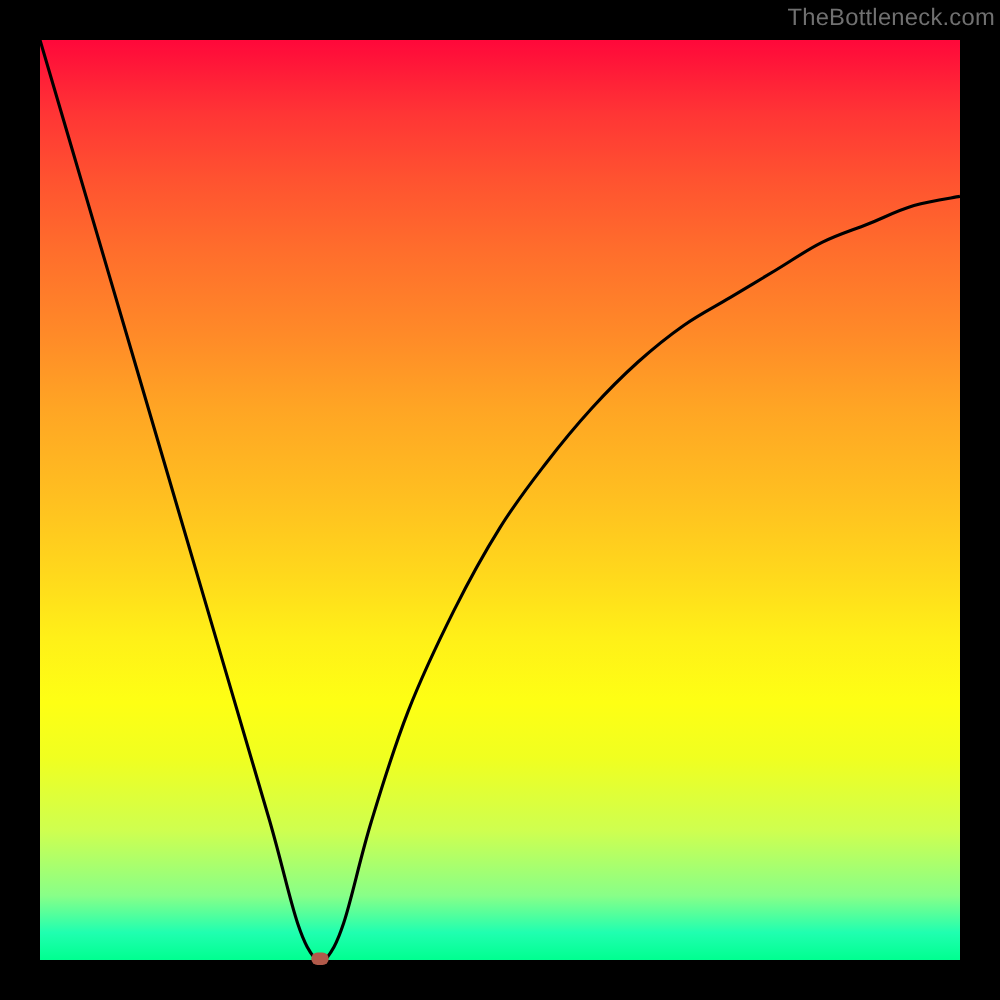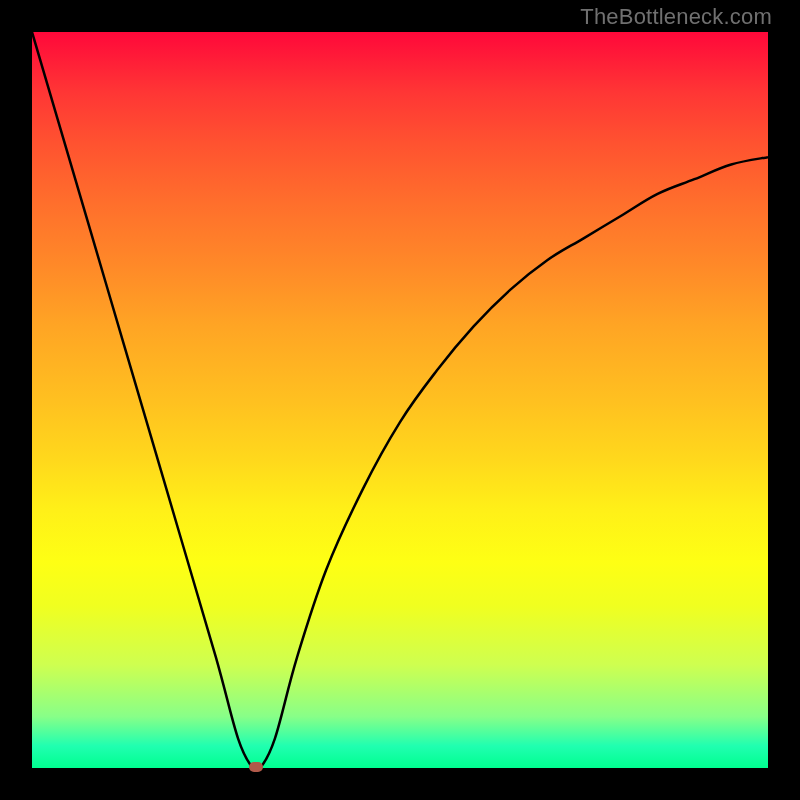--- a/index.html
+++ b/index.html
@@ -7,23 +7,23 @@
     width: 800px;
     height: 800px;
     background: #000;
     position: relative;
     font-family: Arial, Helvetica, sans-serif;
     overflow: hidden;
   }
   .watermark {
     position: absolute;
     top: 4px;
-    right: 28px;
+    right: 4px;
     color: #707070;
-    font-size: 22px;
+    font-size: 19px;
     font-weight: 400;
     letter-spacing: 0.2px;
     z-index: 10;
   }
   .plot-area {
     position: absolute;
     left: 32px;
     top: 32px;
     width: 736px;
     height: 736px;

